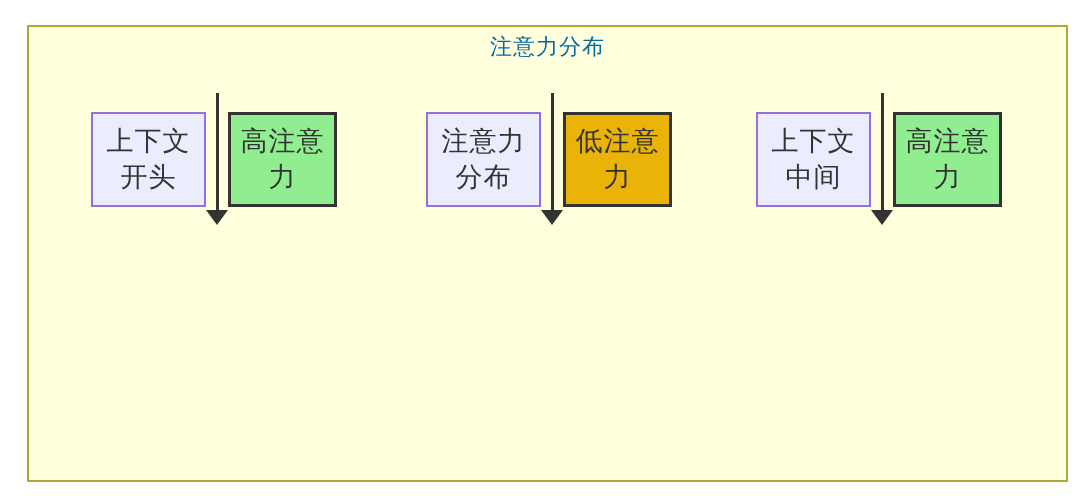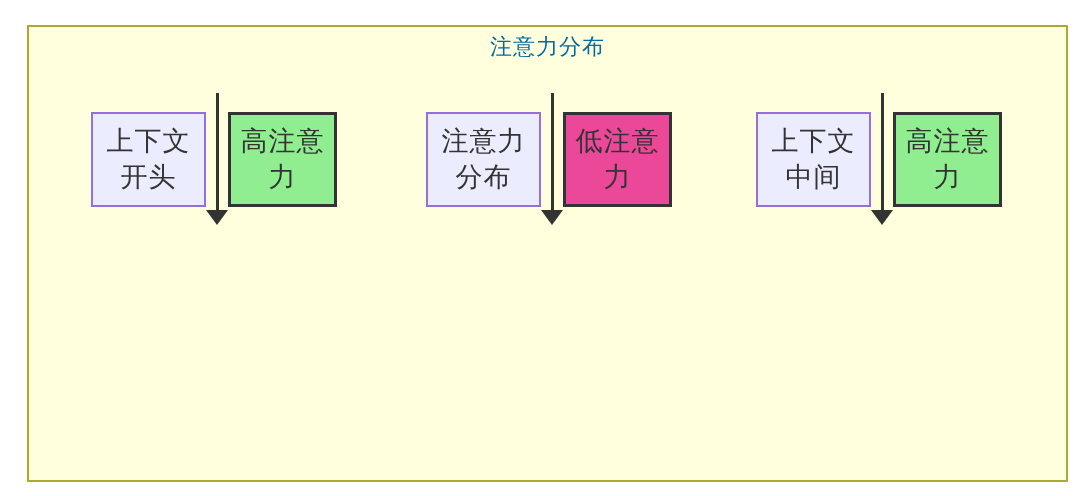--- a/index.html
+++ b/index.html
@@ -58,21 +58,21 @@
     width: 243px;
     background: #ECECFF;
     border: 2px solid #9370DB;
   }
   .node.result {
     width: 227px;
     border: 3px solid #333333;
     text-align: center;
   }
   .node.result[data-level="high"] { background: #90EE90; }
-  .node.result[data-level="low"]  { background: #ec4899; }
+  .node.result[data-level="low"]  { background: #eab308; }
   .arrow {
     height: 132px;
     display: flex;
     flex-direction: column;
     align-items: center;
   }
   .arrow-line {
     width: 3px;
     flex: 1 1 auto;
     background: #333333;

